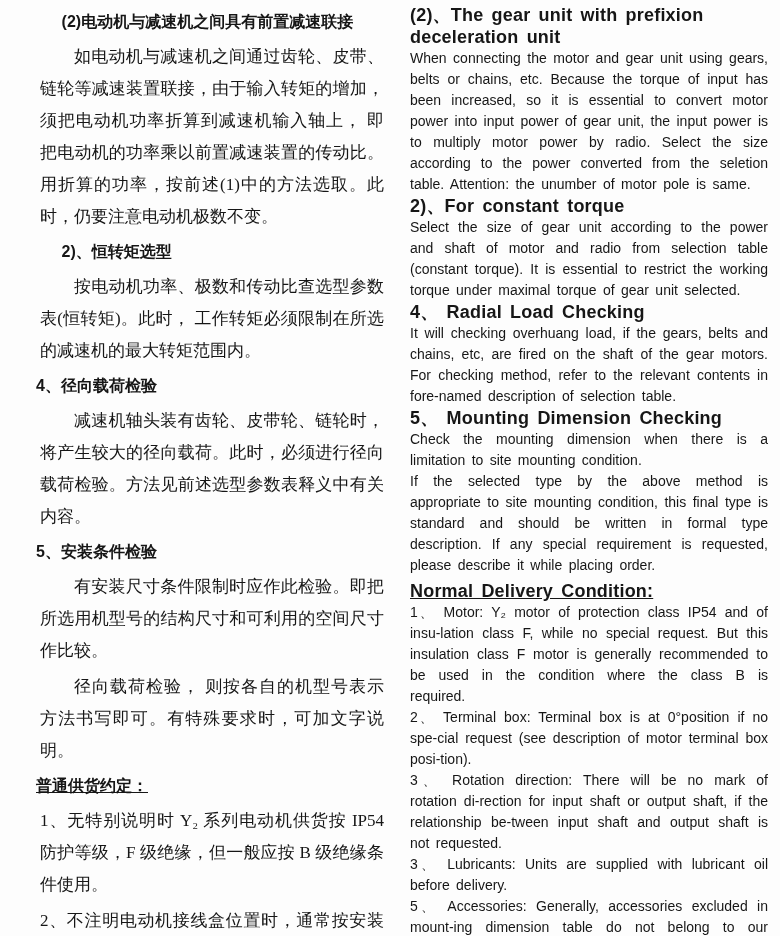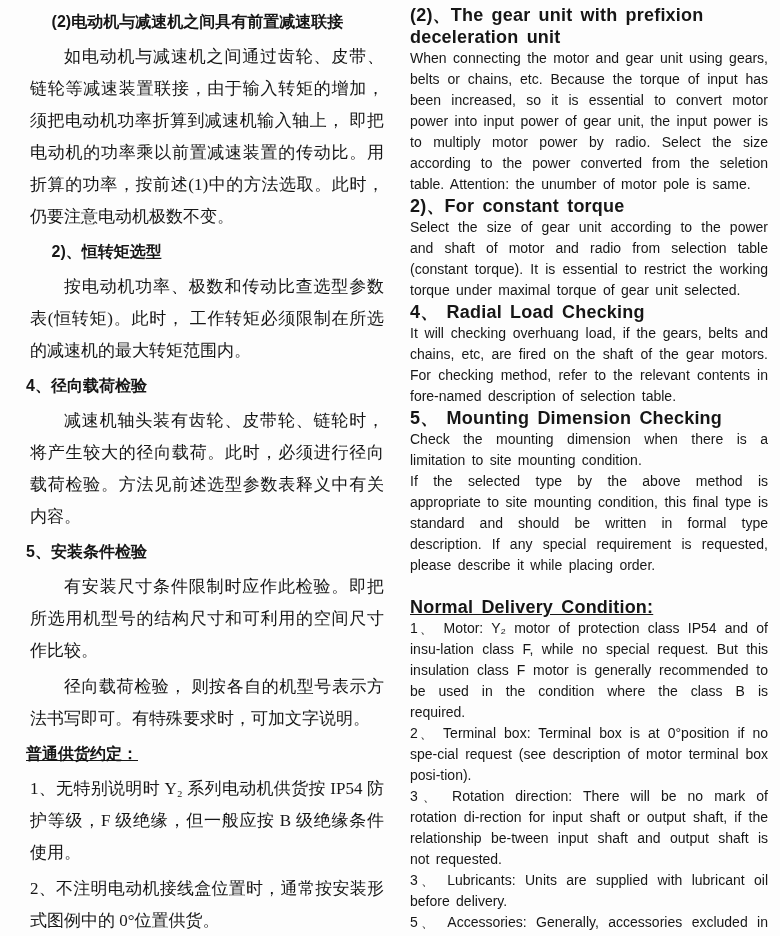--- a/index.html
+++ b/index.html
@@ -17,21 +17,21 @@
     display: flex;
     width: 780px;
     height: 936px;
     box-sizing: border-box;
     padding-top: 4px;
   }
   
   .col-left {
     box-sizing: border-box;
     width: 394px;
-    padding-left: 26px;
+    padding-left: 36px;
     padding-right: 6px;
     font-family: "Liberation Serif", "DejaVu Serif", serif;
     font-size: 17px;
     line-height: 32px;
     text-align: justify;
   }
   .col-left .block { margin: 4px; }
   .col-left .h,
   .col-left .h-indent,
   .col-left .h-underline {
@@ -65,21 +65,21 @@
   .col-right .closing {
     font-weight: bold;
     font-size: 18px;
     line-height: 22px;
     letter-spacing: 0.2px;
     text-align: left;
     word-spacing: 3px;
   }
   .col-right .h-underline {
     text-decoration: underline;
-    margin-top: 20px;
+    margin-top: 4px;
   }
 </style>
 </head>
 <body>
 
 <div class="page">
   <div class="col-left" id="col-left">
       <div class="block h-indent">(2)电动机与减速机之间具有前置减速联接</div>
       <div class="block p-indent">如电动机与减速机之间通过齿轮、皮带、链轮等减速装置联接，由于输入转矩的增加，须把电动机功率折算到减速机输入轴上， 即把电动机的功率乘以前置减速装置的传动比。用折算的功率，按前述(1)中的方法选取。此时，仍要注意电动机极数不变。</div>
       <div class="block h-indent">2)、恒转矩选型</div>

